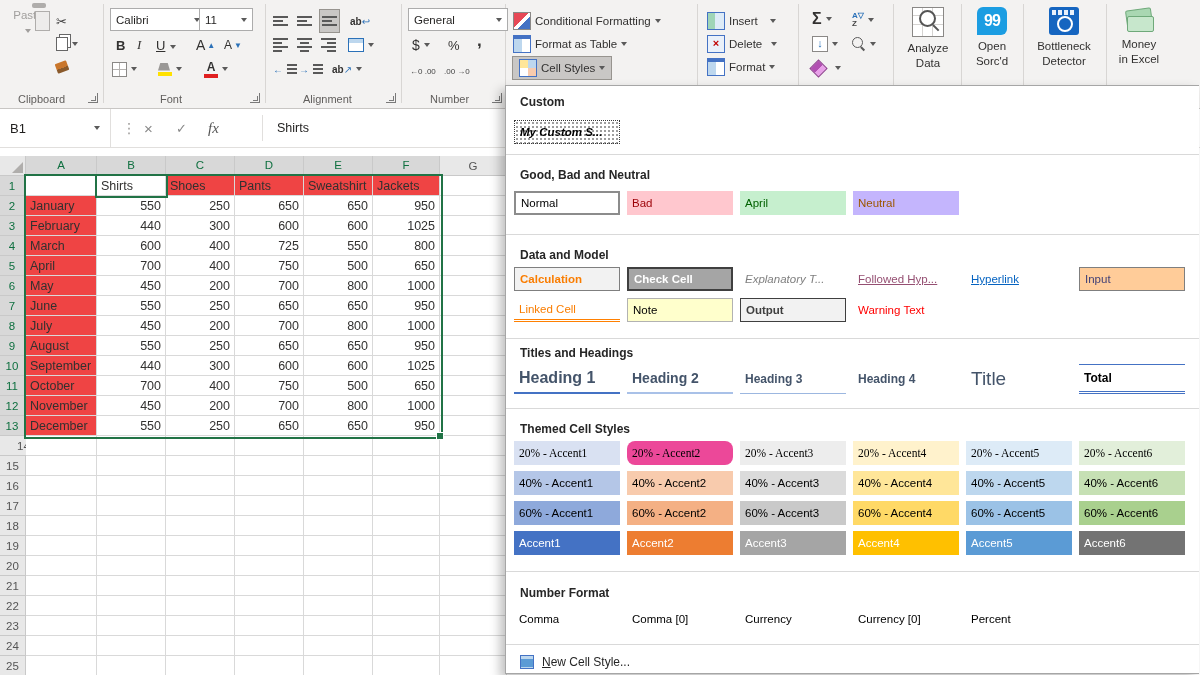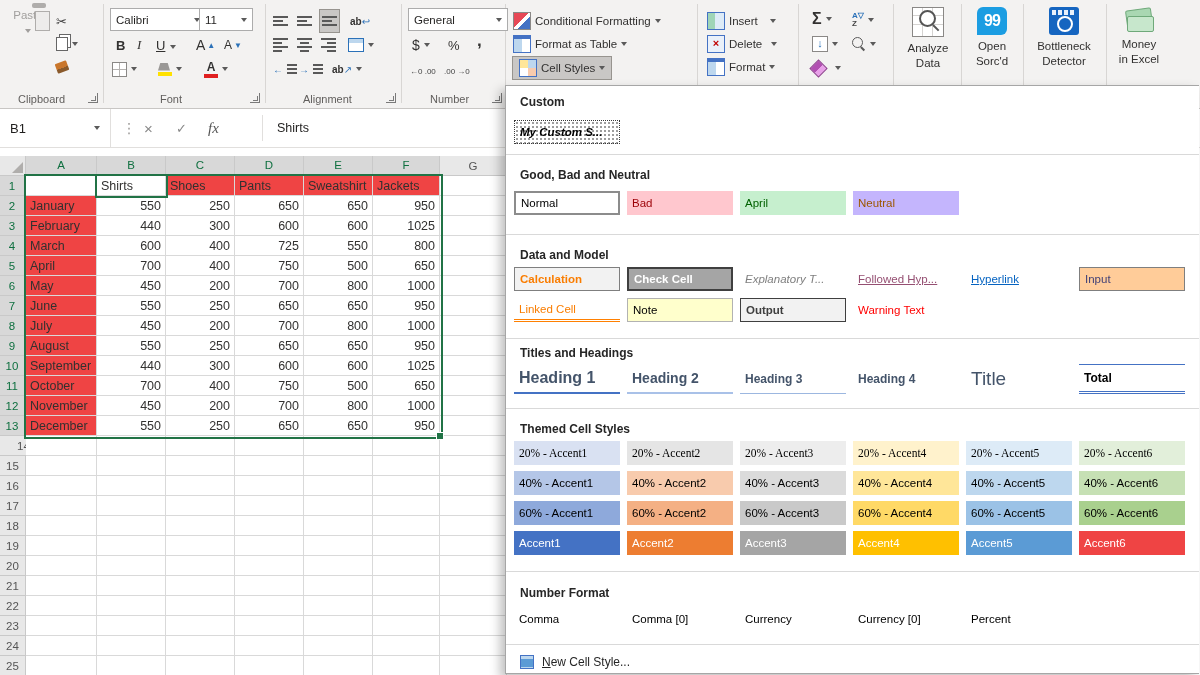--- a/index.html
+++ b/index.html
@@ -604,21 +604,21 @@
         <div class="chip headingrow" style="color: rgb(68, 84, 106); border-bottom: 2px solid rgb(169, 193, 232); font-weight: bold; font-size: 14px;">Heading 2</div>
         <div class="chip headingrow" style="color: rgb(68, 84, 106); border-bottom: 1px solid rgb(156, 183, 224); font-weight: bold; font-size: 12px;">Heading 3</div>
         <div class="chip headingrow" style="color: rgb(68, 84, 106); font-weight: bold; font-size: 12px;">Heading 4</div>
         <div class="chip headingrow" style="color: rgb(68, 84, 106); font-size: 19px;">Title</div>
         <div class="chip headingrow" style="color: rgb(0, 0, 0); border-bottom: 3px double rgb(68, 114, 196); border-top: 1px solid rgb(68, 114, 196); font-weight: bold; font-size: 12px;">Total</div>
       </div>
       <div class="m-sep" style="margin-top: 14px;"></div>
       <div class="m-h" style="margin-top: 12px;">Themed Cell Styles</div>
       <div class="m-row" style="margin-top: 4px; font-family: Liberation Serif, serif;">
         <div class="chip" style="background: rgb(217, 225, 242);">20% - Accent1</div>
-        <div class="chip" style="background: #e5e5e5;">20% - Accent2</div>
+        <div class="chip" style="background: #ec4899; border-radius: 8px;">20% - Accent2</div>
         <div class="chip" style="background: rgb(237, 237, 237);">20% - Accent3</div>
         <div class="chip" style="background: rgb(255, 242, 204);">20% - Accent4</div>
         <div class="chip" style="background: rgb(221, 235, 247);">20% - Accent5</div>
         <div class="chip" style="background: rgb(226, 239, 218);">20% - Accent6</div>
       </div>
       <div class="m-row" style="margin-top: 6px;">
         <div class="chip" style="background: rgb(180, 198, 231);">40% - Accent1</div>
         <div class="chip" style="background: rgb(248, 203, 173);">40% - Accent2</div>
         <div class="chip" style="background: rgb(219, 219, 219);">40% - Accent3</div>
         <div class="chip" style="background: rgb(255, 230, 153);">40% - Accent4</div>
@@ -632,21 +632,21 @@
         <div class="chip" style="background: rgb(255, 217, 102);">60% - Accent4</div>
         <div class="chip" style="background: rgb(155, 194, 230);">60% - Accent5</div>
         <div class="chip" style="background: rgb(169, 208, 142);">60% - Accent6</div>
       </div>
       <div class="m-row" style="margin-top: 6px;">
         <div class="chip" style="background: rgb(68, 114, 196); color: rgb(255, 255, 255);">Accent1</div>
         <div class="chip" style="background: rgb(237, 125, 49); color: rgb(255, 255, 255);">Accent2</div>
         <div class="chip" style="background: rgb(165, 165, 165); color: rgb(255, 255, 255);">Accent3</div>
         <div class="chip" style="background: rgb(255, 192, 0); color: rgb(255, 255, 255);">Accent4</div>
         <div class="chip" style="background: rgb(91, 155, 213); color: rgb(255, 255, 255);">Accent5</div>
-        <div class="chip" style="background: #ef4444; color: rgb(255, 255, 255);">Accent6</div>
+        <div class="chip" style="background: #737373; color: rgb(255, 255, 255);">Accent6</div>
       </div>
       <div class="m-sep" style="margin-top: 16px;"></div>
       <div class="m-h" style="margin-top: 13px;">Number Format</div>
       <div class="m-row" style="margin-top: 6px;">
         <div class="chip">Comma</div>
         <div class="chip">Comma [0]</div>
         <div class="chip">Currency</div>
         <div class="chip">Currency [0]</div>
         <div class="chip">Percent</div>
       </div>

